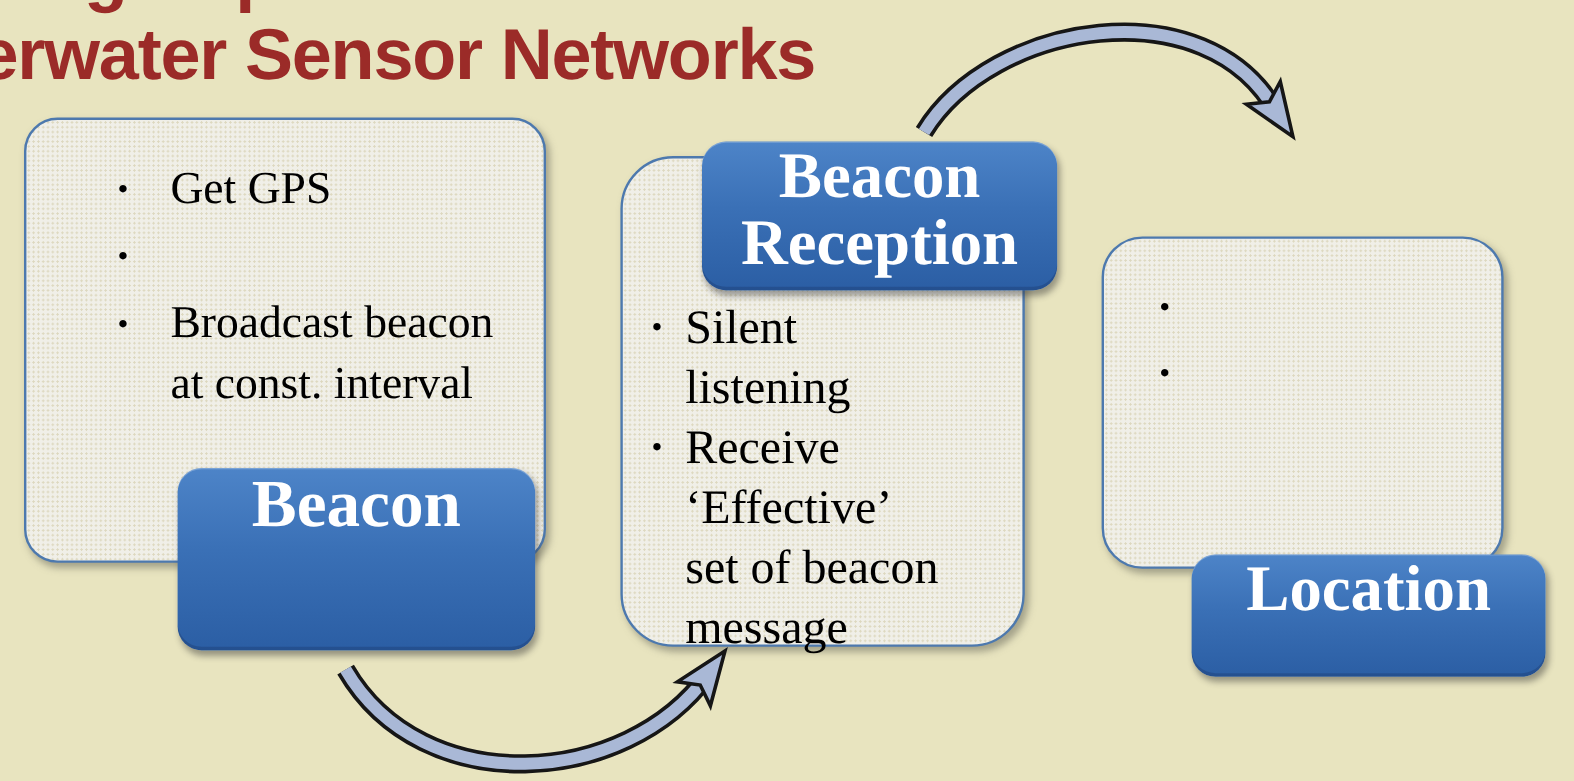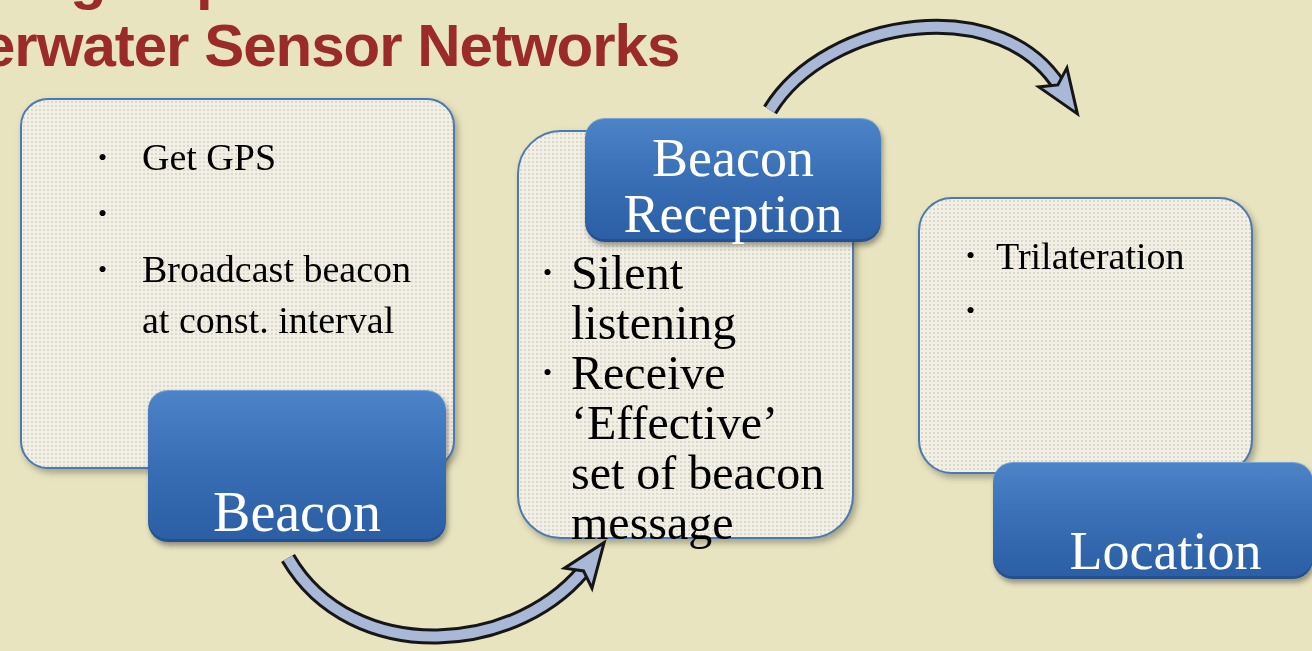--- a/index.html
+++ b/index.html
@@ -39,41 +39,41 @@
   .card2{left:517px;top:130px;width:333px;height:405px;border-radius:44px;}
   .card3{left:918px;top:197px;width:331px;height:273px;border-radius:34px;}
   .bullets{list-style:none;margin:0;padding:0;color:#000;}
   .bullets li{display:grid;}
   .card1 .bullets{margin:32px 8px 0 74px;}
   .card1 .bullets li{grid-template-columns:46px 1fr;}
   .card1 .btxt,.card1 .dot{font-size:38px;line-height:51px;}
   .card1 .bullets li + li{margin-top:5px;}
   .card2 .bullets{margin:116px 4px 0 22px;}
   .card2 .bullets li{grid-template-columns:30px 1fr;}
-  .card2 .btxt,.card2 .dot{font-size:48px;line-height:50px;}
+  .card2 .btxt,.card2 .dot{font-size:40px;line-height:50px;}
   .card3 .bullets{margin:34px 4px 0 44px;}
   .card3 .bullets li{grid-template-columns:32px 1fr;}
   .card3 .btxt,.card3 .dot{font-size:38px;line-height:46px;}
   .card3 .bullets li + li{margin-top:9px;}
   .btxt{white-space:pre-line;}
   .dot{font-size:26px !important;padding-left:2px;}
   .bold-z{font-weight:700;}
   
   .plabel{
     position:absolute;
-    display:flex;flex-direction:column;justify-content:flex-end;align-items:center;
+    display:flex;flex-direction:column;justify-content:flex-start;align-items:center;
     background:linear-gradient(180deg,#4d84c8 0%,#3a70b6 45%,#2b5ea4 100%);
     border-radius:20px;
     box-shadow:2px 4px 5px rgba(50,50,50,0.45), inset 0 -3px 0 rgba(0,0,30,0.15), inset 0 1px 0 rgba(255,255,255,0.25);
     color:#ffffff;text-align:center;
-    font-size:56px;line-height:60px;
+    font-size:56px;line-height:60px;font-weight:bold;
   }
   .label1{left:148px;top:390px;width:298px;height:152px;}
   .label2{left:585px;top:118px;width:296px;height:124px;font-size:54px;line-height:56px;}
-  .label3{left:993px;top:462px;width:295px;height:117px;font-size:54px;line-height:56px;padding-left:25px;}
+  .label3{left:993px;top:462px;width:295px;height:102px;font-size:54px;line-height:56px;}
   
   .arrow{position:absolute;}
   .arrow-top{left:756px;top:0px;}
   .arrow-bottom{left:272px;top:528px;}
 </style>
 </head>
 <body>
 
 <div class="slide">
 
@@ -122,21 +122,20 @@
 
   <div class="plabel label2">
     <div>Beacon</div>
     <div>Reception</div>
   </div>
 
   <section class="card card3">
     <ul class="bullets">
       <li>
         <span class="dot">•</span>
-        <span class="btxt">Trilateration</span>
       </li>
       <li>
         <span class="dot">•</span>
       </li>
     </ul>
   </section>
 
   <div class="plabel label3">
     <div>Location</div>
   </div>

